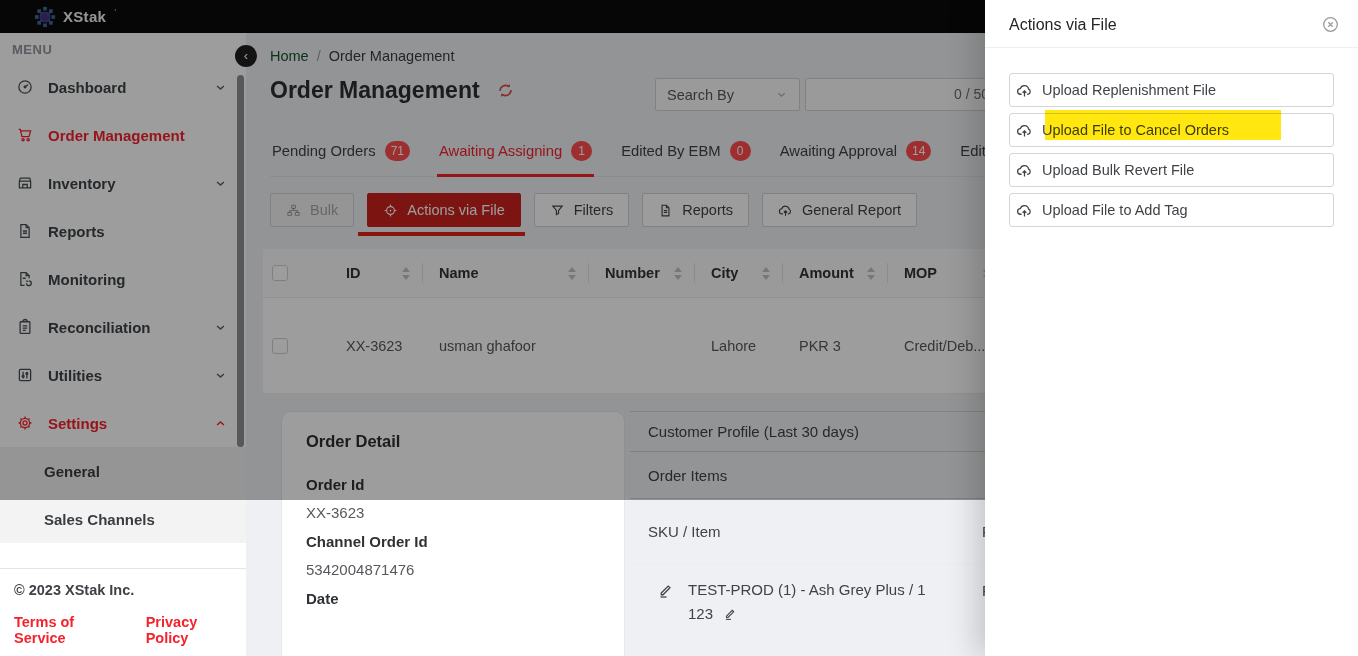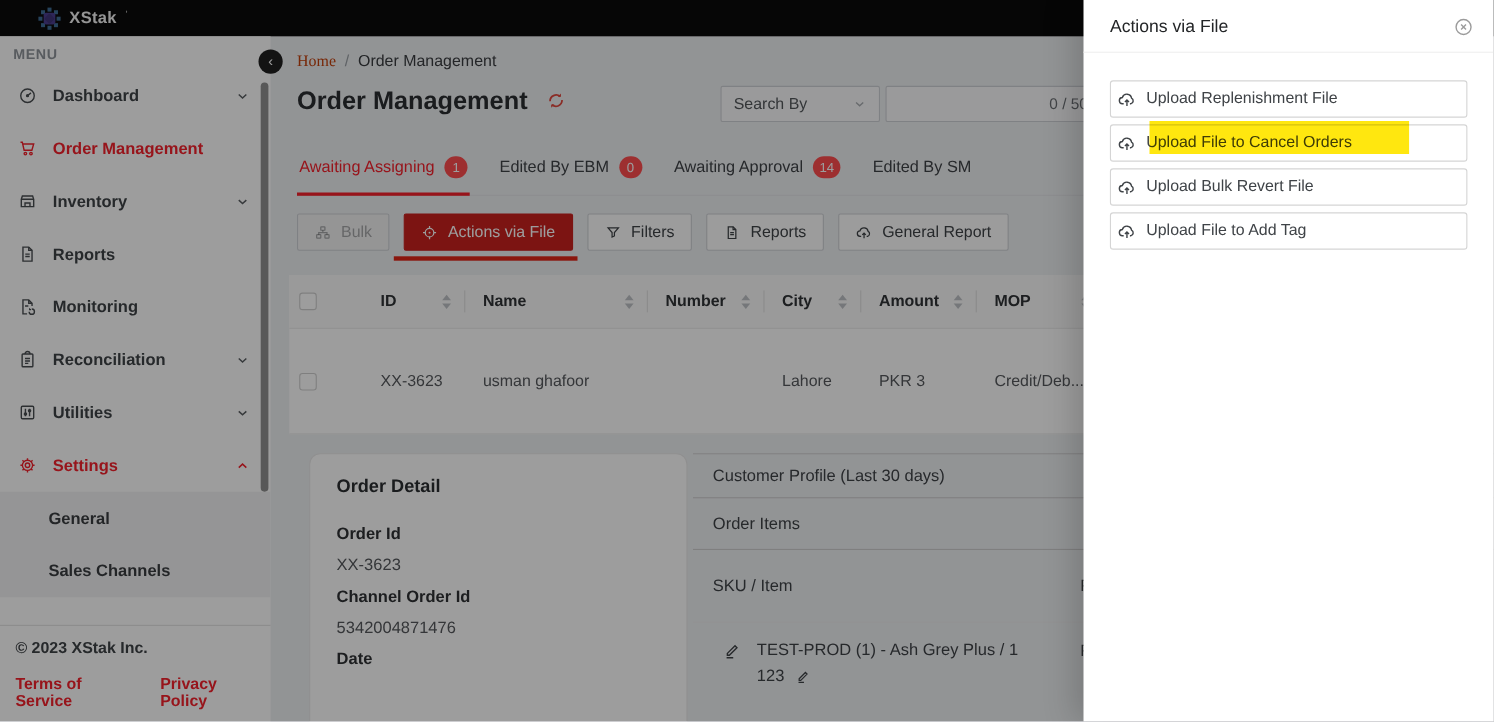--- a/index.html
+++ b/index.html
@@ -1,18 +1,18 @@
 <!DOCTYPE html>
 <html><head>
 <meta charset="utf-8">
 <style>
   * { box-sizing: border-box; }
   html,body { width:1358px; height:656px; margin:0; overflow:hidden;
     font-family:"Liberation Sans", sans-serif; background:#eef0f3; }
-  .app { position:relative; width:1358px; height:656px; }
+  .app { position:relative; width:1358px; height:500px; }
 
   
   .topbar { height:33px; background:#0a0a0a; display:flex; align-items:center; padding-left:34px; }
   .logo { display:flex; align-items:center; gap:7px; }
   .logo-text { color:#f2f2f2; font-size:15px; font-weight:bold; letter-spacing:.3px; }
   .logo-mark { color:#bdbdbd; font-size:9px; margin-left:1px; transform:translateY(-4px); display:inline-block; }
 
   .layout { display:flex; height:623px; }
 
   
@@ -33,21 +33,21 @@
   .foot-links { margin-top:16px; display:flex; gap:30px; }
   .foot-links a { color:#f5222d; font-size:14.5px; text-decoration:none; cursor:pointer; }
 
   .collapse-btn { position:absolute; left:235px; top:45px; width:22px; height:22px; border-radius:50%;
     background:#1f1f1f; border:none; color:#fff; font-size:13px; line-height:20px; text-align:center;
     cursor:pointer; z-index:5; padding:0; }
 
   
   .main { position:relative; flex:1; padding:15px 0 0 17px; overflow:hidden; }
   .breadcrumb { margin-left:7px; font-size:14.5px; display:flex; gap:8px; }
-  .bc-home { color:#c2410c; cursor:pointer;font-family:Liberation Serif, serif; }
+  .bc-home { color:#14532d; cursor:pointer; }
   .bc-sep { color:#9aa0a5; }
   .bc-cur { color:#3a3d40; }
   .title-row { margin:13px 0 0 7px; display:flex; align-items:center; gap:16px; }
   .page-title { margin:0; font-size:23px; font-weight:bold; color:#2b2e31; }
   .sync-icon { width:19px; height:19px; color:#e0483e; display:flex; cursor:pointer; }
 
   .search-group { position:absolute; left:409px; top:45px; display:flex; gap:5px; }
   .select { width:145px; height:33px; border:1px solid #cfd2d6; border-radius:2px; background:#fbfbfc;
     display:flex; align-items:center; justify-content:space-between; padding:0 11px; cursor:pointer; }
   .select span { color:#54585c; font-size:14.5px; }
@@ -318,20 +318,24 @@
                 <path d="M6 9.5l6 5.5 6-5.5"></path>
               </svg>
             </span>
         </div>
         <div class="search-input">
           <span class="counter">0 / 50</span>
         </div>
       </div>
 
       <div class="tabs">
+        <div class="tab">
+          <span>Pending Orders</span>
+          <span class="tab-badge">71</span>
+        </div>
         <div class="tab active">
           <span>Awaiting Assigning</span>
           <span class="tab-badge">1</span>
         </div>
         <div class="tab">
           <span>Edited By EBM</span>
           <span class="tab-badge">0</span>
         </div>
         <div class="tab">
           <span>Awaiting Approval</span>

